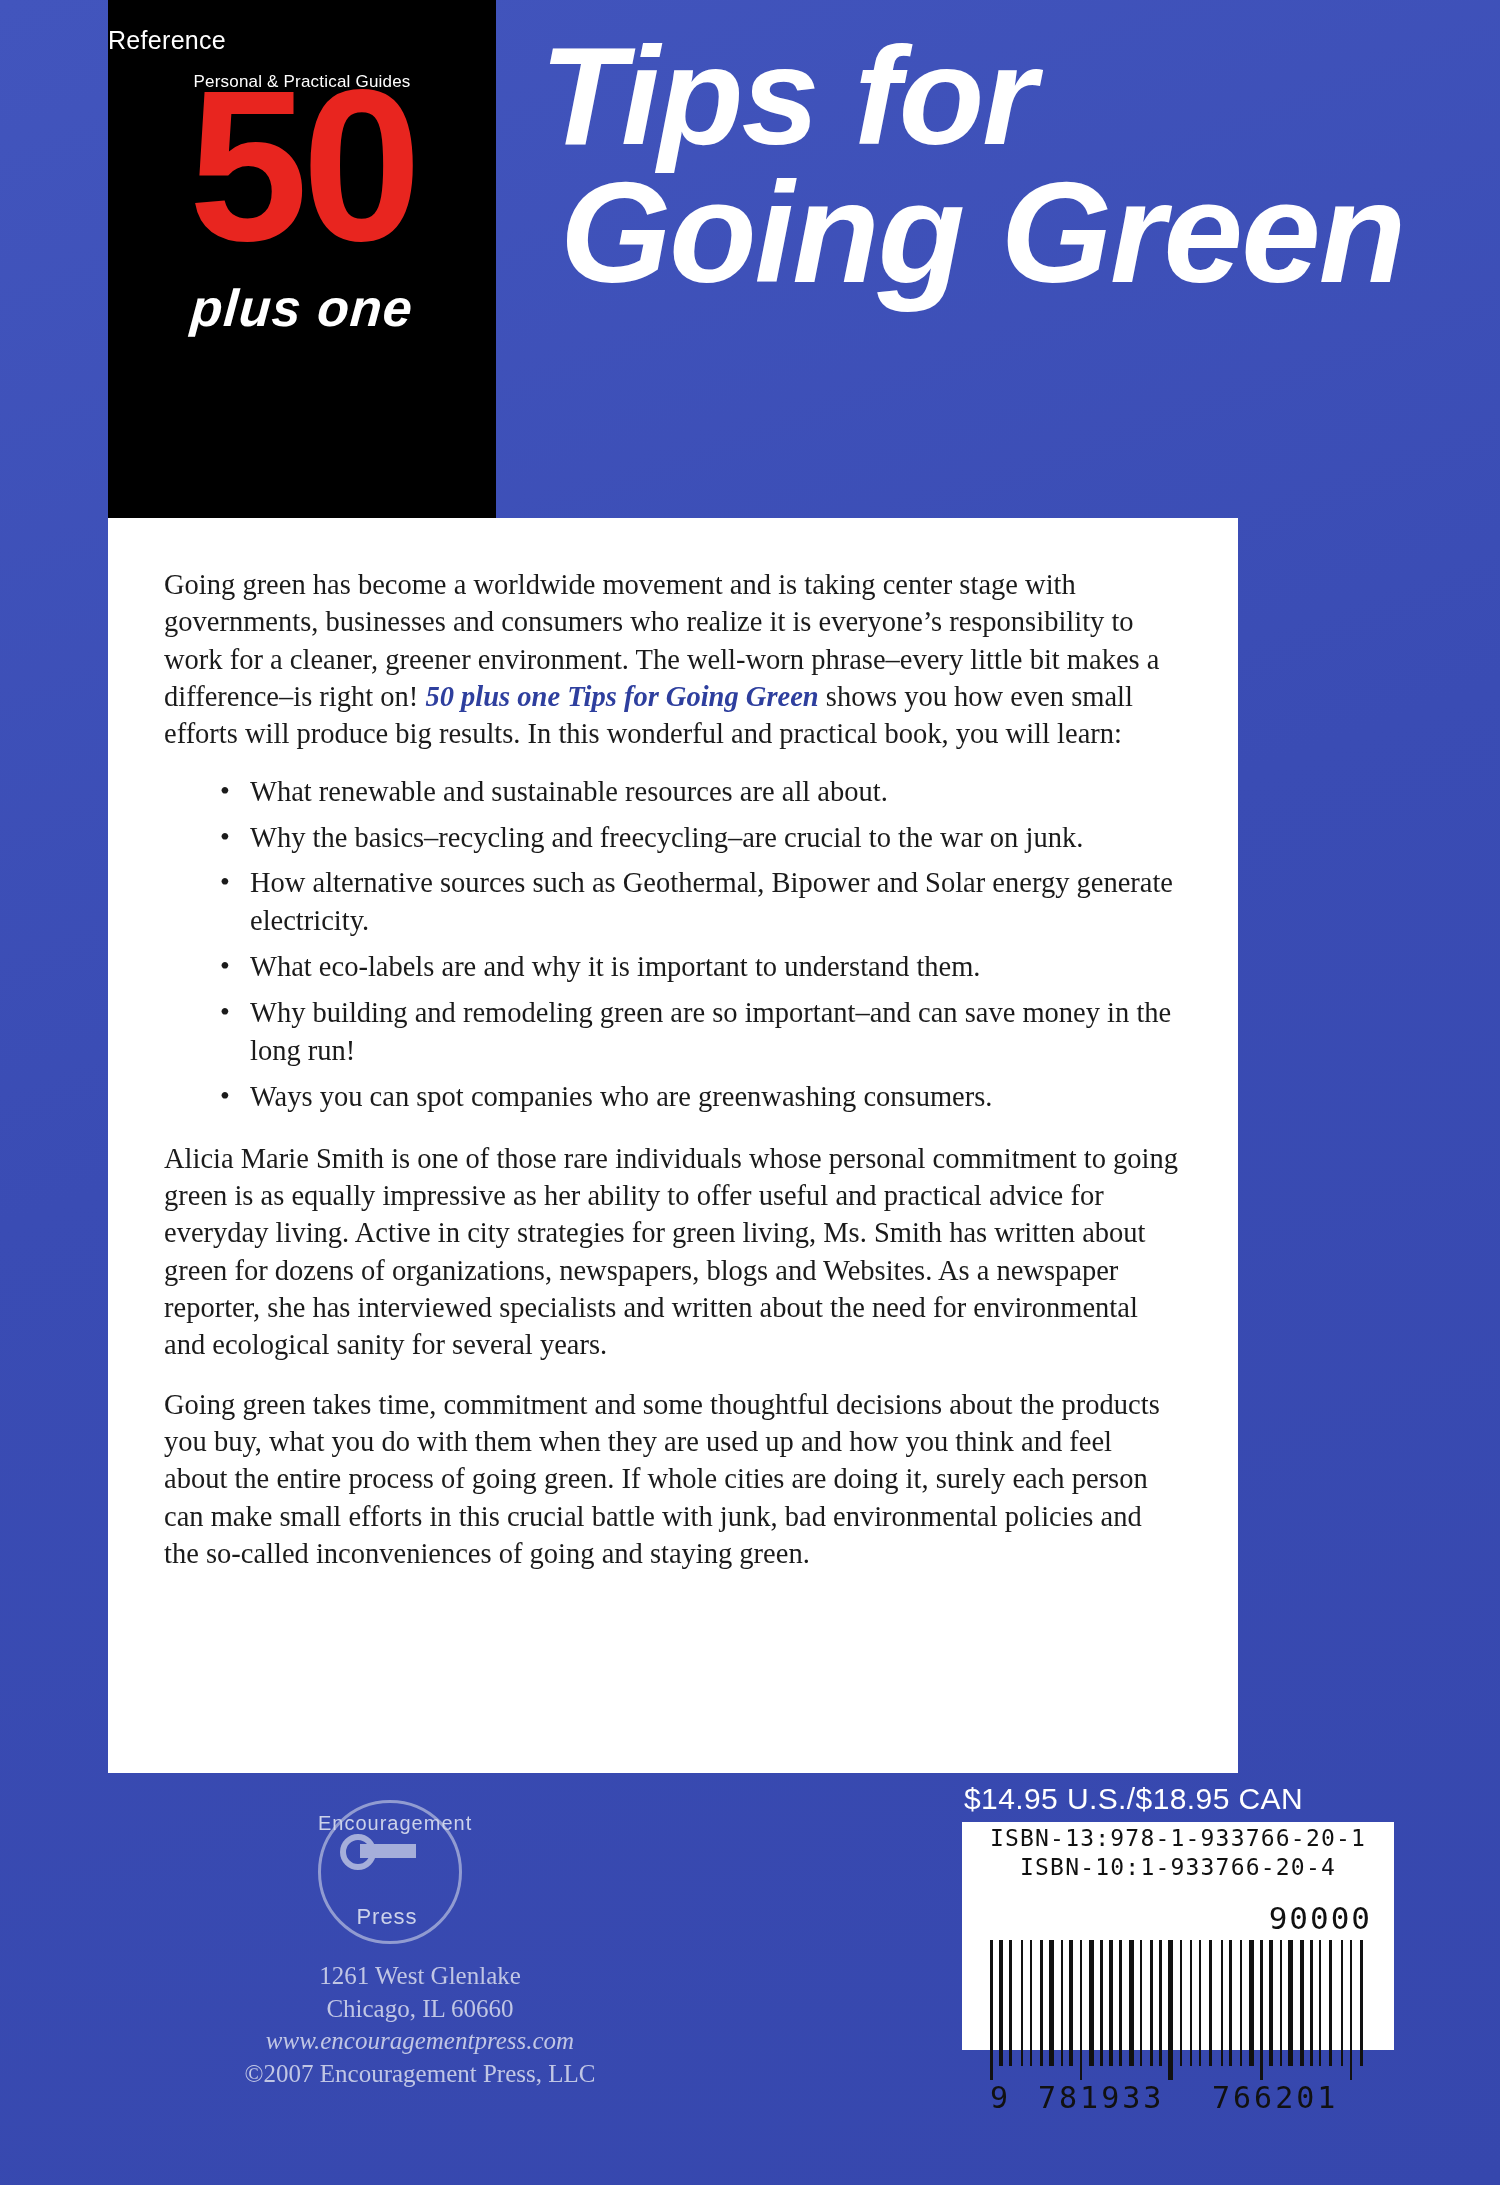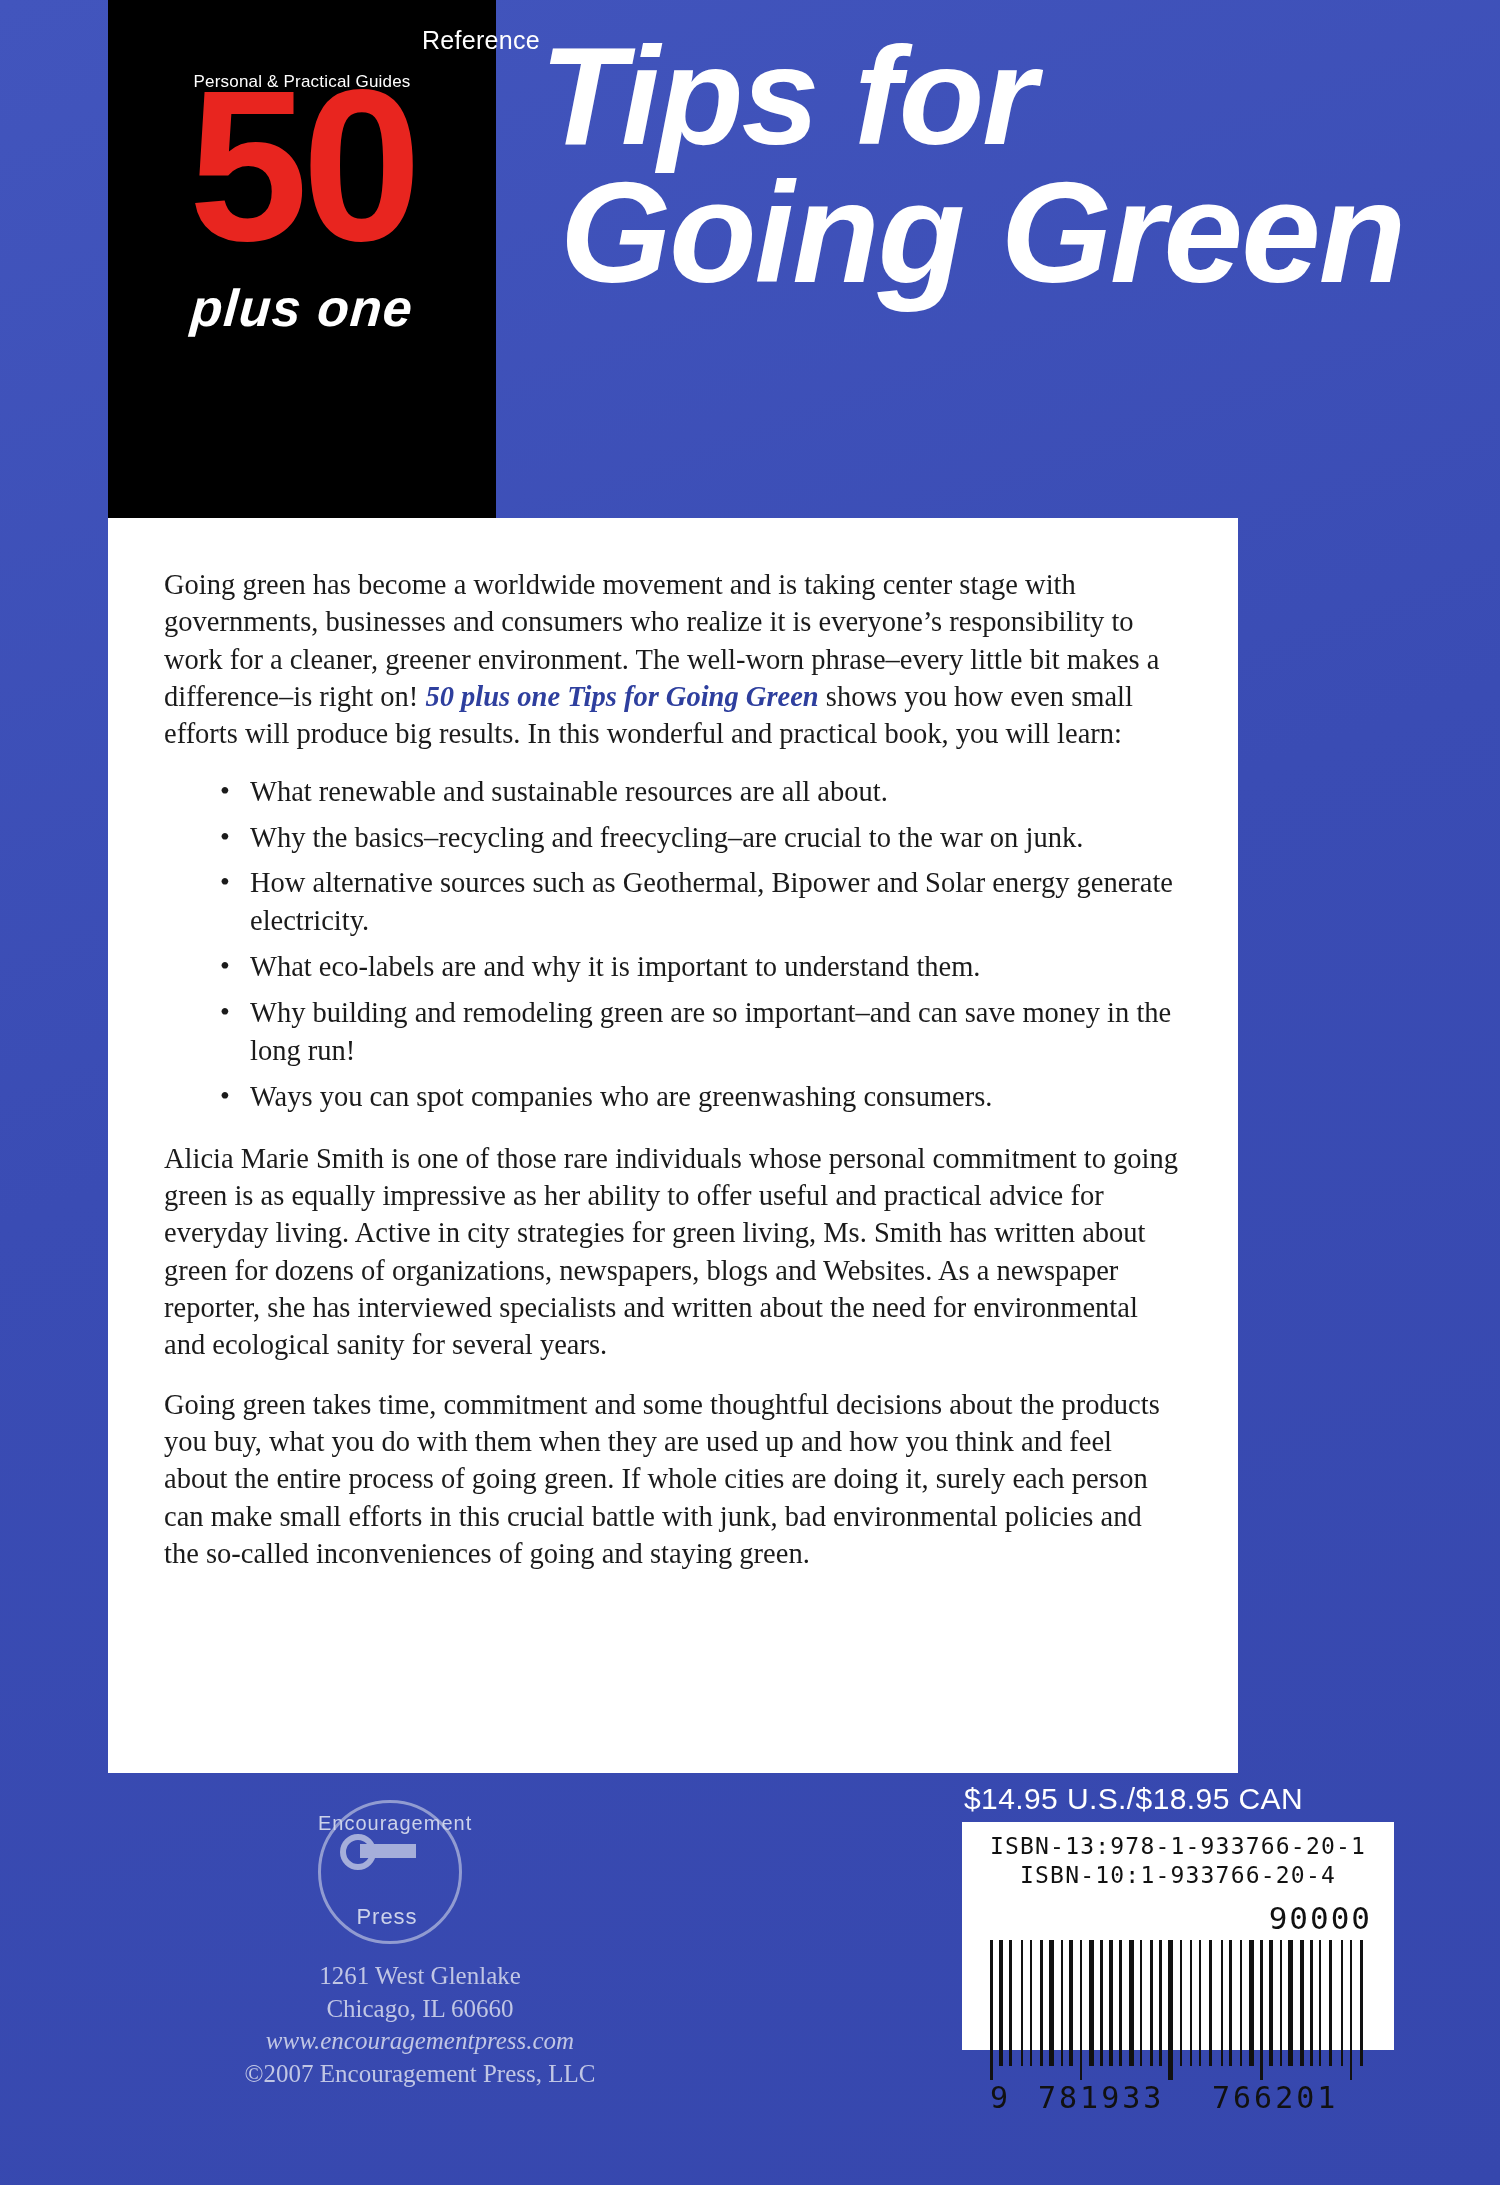--- a/index.html
+++ b/index.html
@@ -30,21 +30,21 @@
     top: 0;
     width: 388px;
     height: 518px;
     background: #000000;
   }
   .ref-line {
     position: absolute;
     left: 108px;
     top: 26px;
     width: 432px;
-    text-align: right;
+    text-align: left;
     color: #ffffff;
     font-family: "Liberation Sans", sans-serif;
     font-size: 25px;
     letter-spacing: 0.3px;
   }
   .ref-line2 {
     position: absolute;
     left: 100px;
     top: 72px;
     width: 404px;
@@ -163,21 +163,21 @@
   }
 
   .barcode-box {
     position: absolute;
     right: 106px;
     top: 1822px;
     width: 432px;
     height: 228px;
     background: #ffffff;
     box-sizing: border-box;
-    padding: 10px 0 0 0;
+    padding: 2px 0 0 0;
   }
   .isbn-lines {
     text-align: center;
     font-family: "DejaVu Sans Mono", monospace;
     font-size: 23px;
     letter-spacing: 1.2px;
     color: #111;
     line-height: 1.25;
   }
   .ninety {

